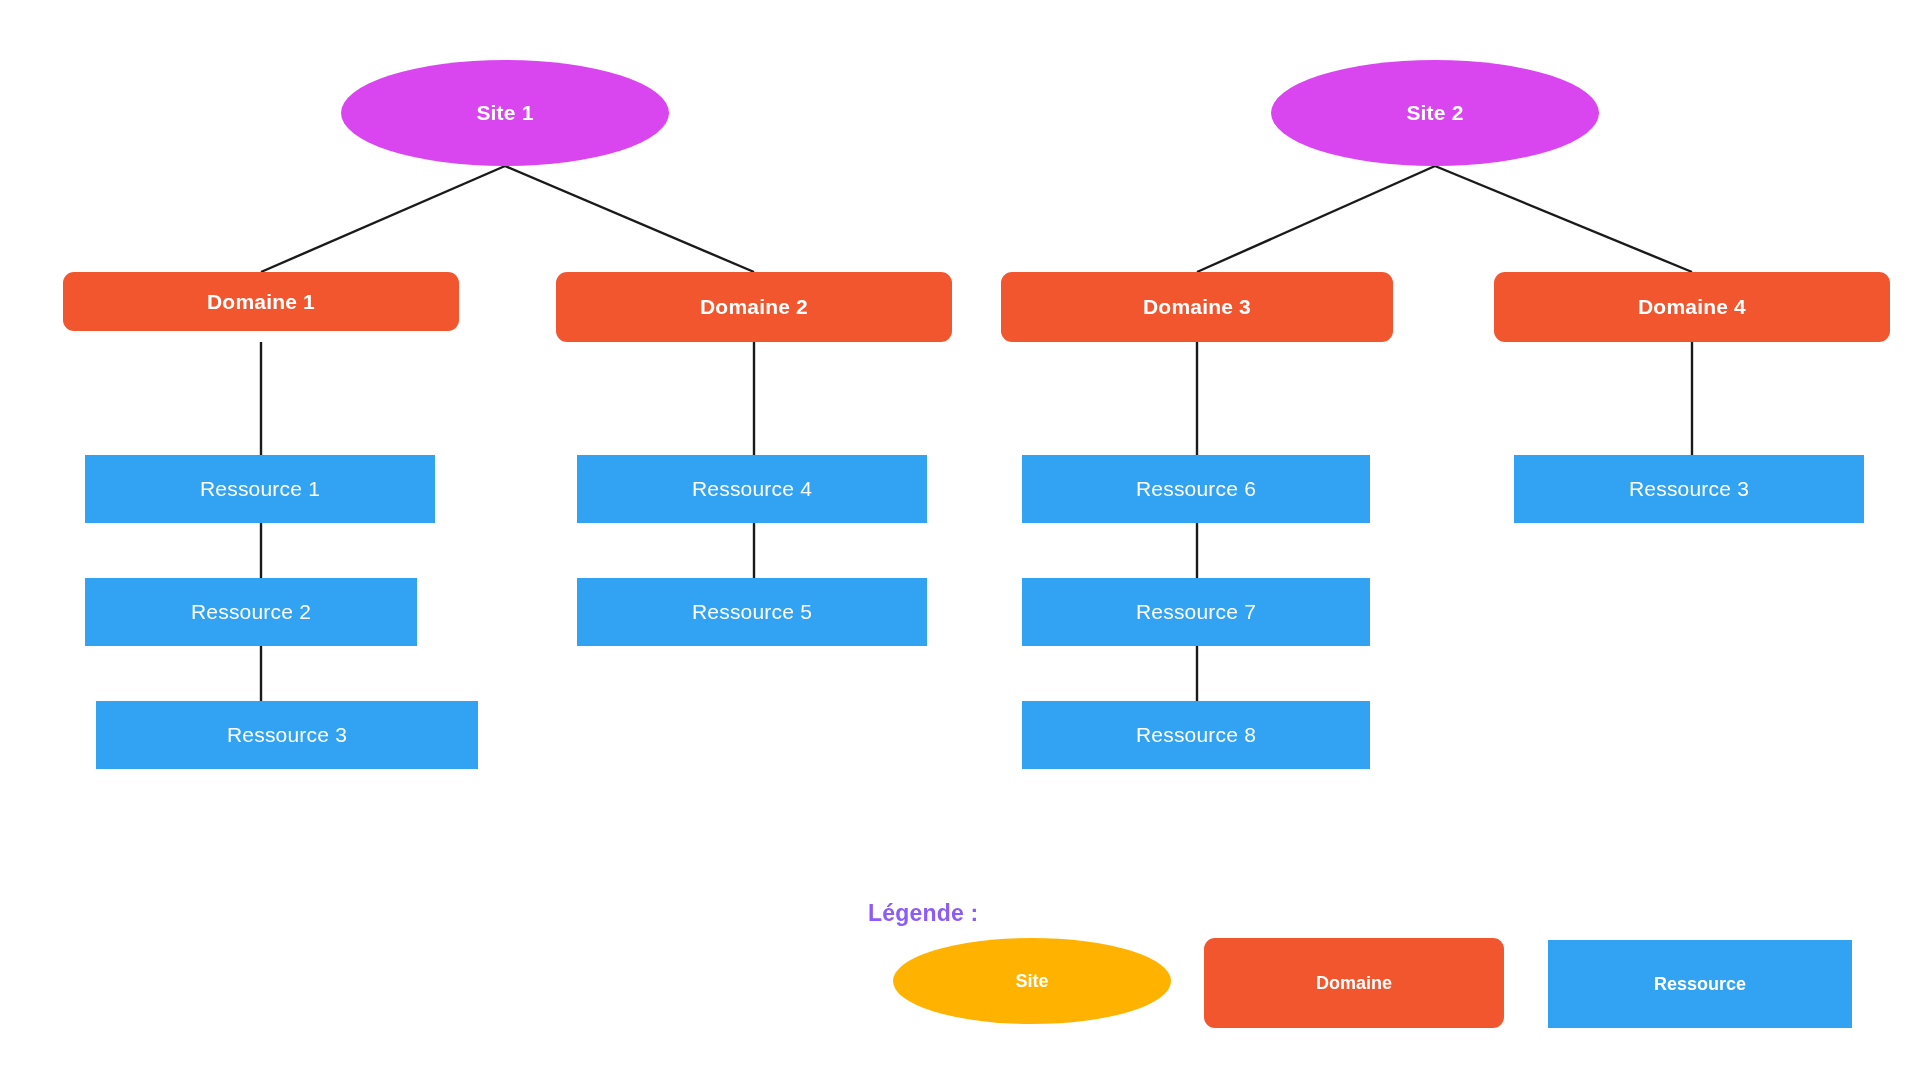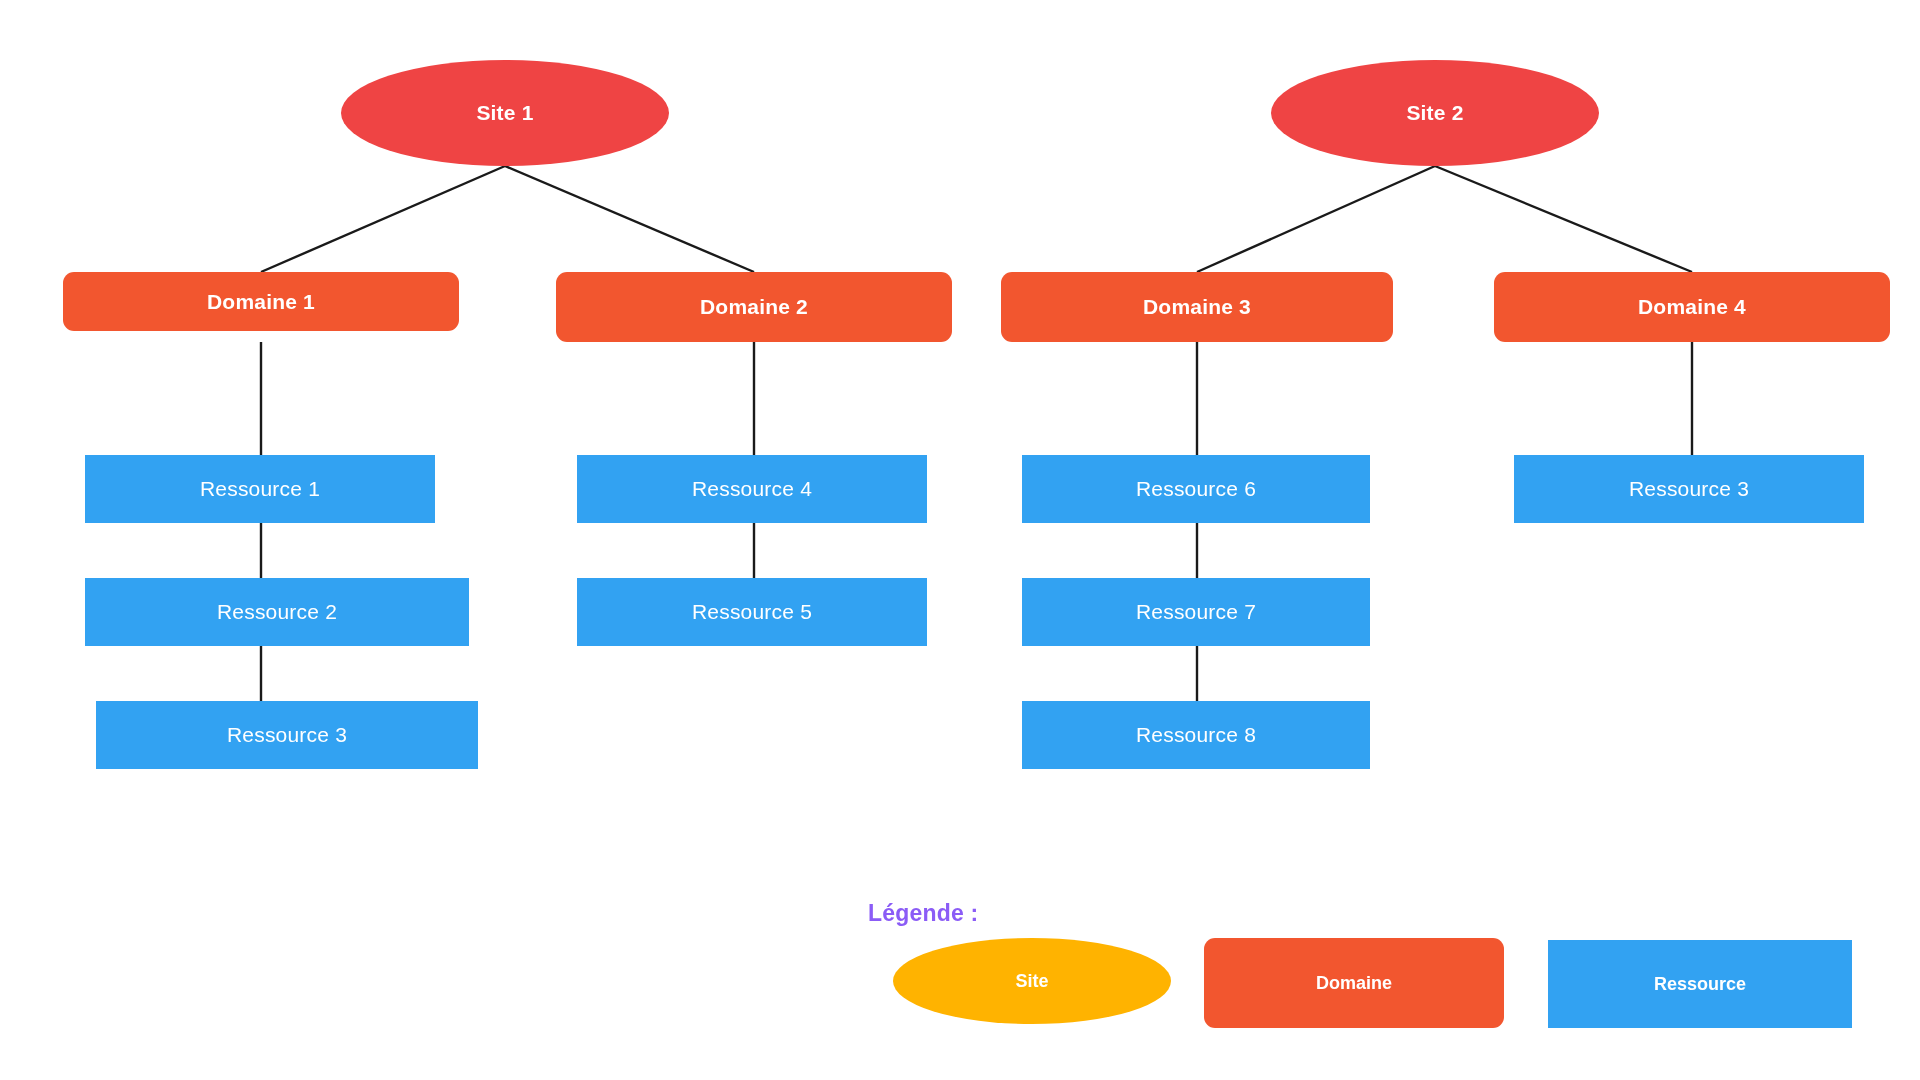--- a/index.html
+++ b/index.html
@@ -28,21 +28,21 @@
     display: flex;
     align-items: center;
     justify-content: center;
     box-sizing: border-box;
     color: #ffffff;
     text-align: center;
     line-height: 1.1;
     user-select: none;
   }
   .site-node {
-    background: #ef4444;
+    background: #d946ef;
     border-radius: 50%;
     font-size: 21px;
     font-weight: 700;
     letter-spacing: 0.2px;
   }
   .domain-node {
     background: #F2562F;
     border-radius: 11px;
     font-size: 21px;
     font-weight: 700;
@@ -126,21 +126,21 @@
       </div>
       <div class="node domain-node" style="left: 1001px; top: 272px; width: 392px; height: 70px;">
         <span>Domaine 3</span>
       </div>
       <div class="node domain-node" style="left: 1494px; top: 272px; width: 396px; height: 70px;">
         <span>Domaine 4</span>
       </div>
       <div class="node resource-node" style="left: 85px; top: 455px; width: 350px; height: 68px;">
         <span>Ressource 1</span>
       </div>
-      <div class="node resource-node" style="left: 85px; top: 578px; width: 384px; height: 68px;">
+      <div class="node resource-node" style="left: 85px; top: 578px; width: 332px; height: 68px;">
         <span>Ressource 2</span>
       </div>
       <div class="node resource-node" style="left: 96px; top: 701px; width: 382px; height: 68px;">
         <span>Ressource 3</span>
       </div>
       <div class="node resource-node" style="left: 577px; top: 455px; width: 350px; height: 68px;">
         <span>Ressource 4</span>
       </div>
       <div class="node resource-node" style="left: 577px; top: 578px; width: 350px; height: 68px;">
         <span>Ressource 5</span>

